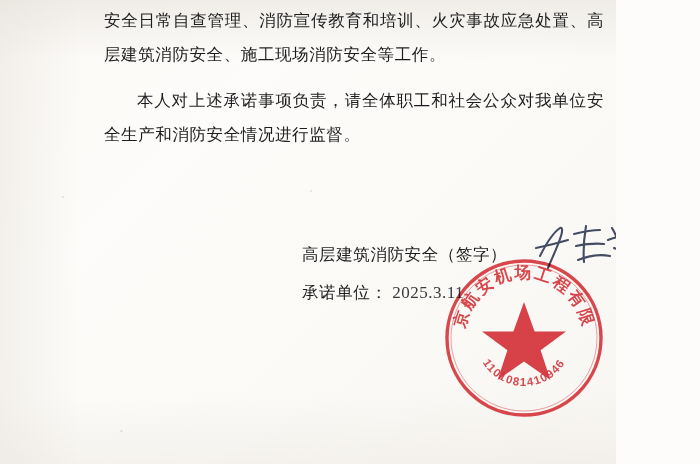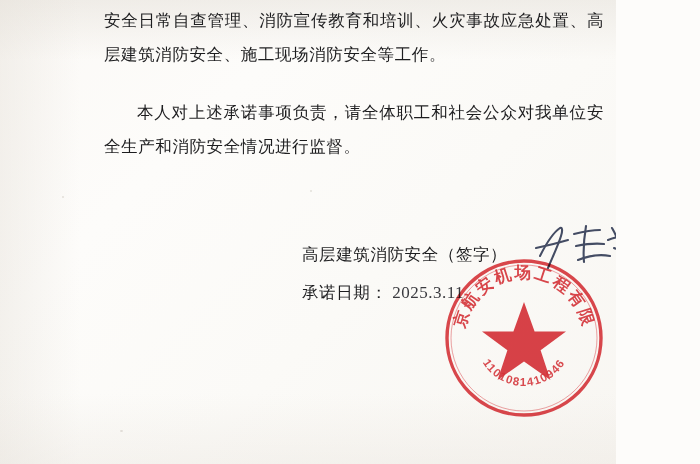--- a/index.html
+++ b/index.html
@@ -51,21 +51,21 @@
     line-height: 34px;
     color: #1d1d1f;
     letter-spacing: 0.6px;
   }
   .para {
     margin: 0;
     text-align: justify;
     text-justify: inter-ideograph;
   }
   .para + .para {
-    margin-top: 24px;
+    margin-top: 12px;
   }
   .indent {
     text-indent: 33px;
   }
 
   
   .sig-block {
     position: absolute;
     left: 302px;
     top: 236px;
@@ -135,21 +135,21 @@
   <div class="body-text">
     <p class="para">安全日常自查管理、消防宣传教育和培训、火灾事故应急处置、高层建筑消防安全、施工现场消防安全等工作。</p>
     <p class="para indent">本人对上述承诺事项负责，请全体职工和社会公众对我单位安全生产和消防安全情况进行监督。</p>
   </div>
 
   <div class="sig-block">
     <div class="sig-line">
       <span>高层建筑消防安全（签字）</span>
     </div>
     <div class="sig-line">
-      <span>承诺日期：</span>
+      <span>承诺单位：</span>
       <span class="handwritten-date">2025.3.11</span>
     </div>
   </div>
 
   <div class="handwritten-sign">
     <svg width="110" height="56" viewBox="0 0 110 56">
       <g fill="none" stroke="#2b3550" stroke-width="2.1" stroke-linecap="round" stroke-linejoin="round" opacity="0.88">
         <path d="M6 34 C14 18, 20 10, 26 6 C28 5, 29 8, 27 14 C24 24, 18 36, 14 46"></path>
         <path d="M2 26 C12 24, 24 21, 34 18"></path>
         <path d="M40 12 C48 10, 58 8, 66 8"></path>

